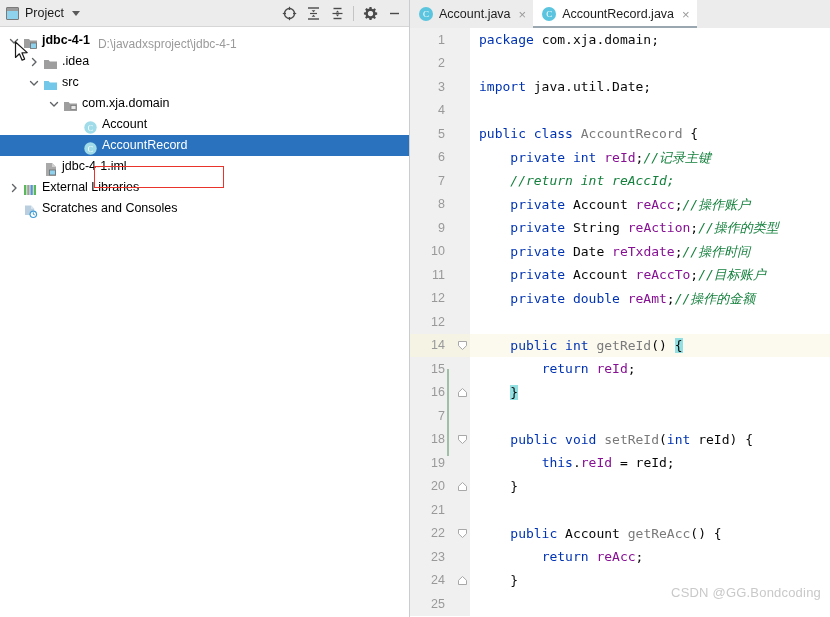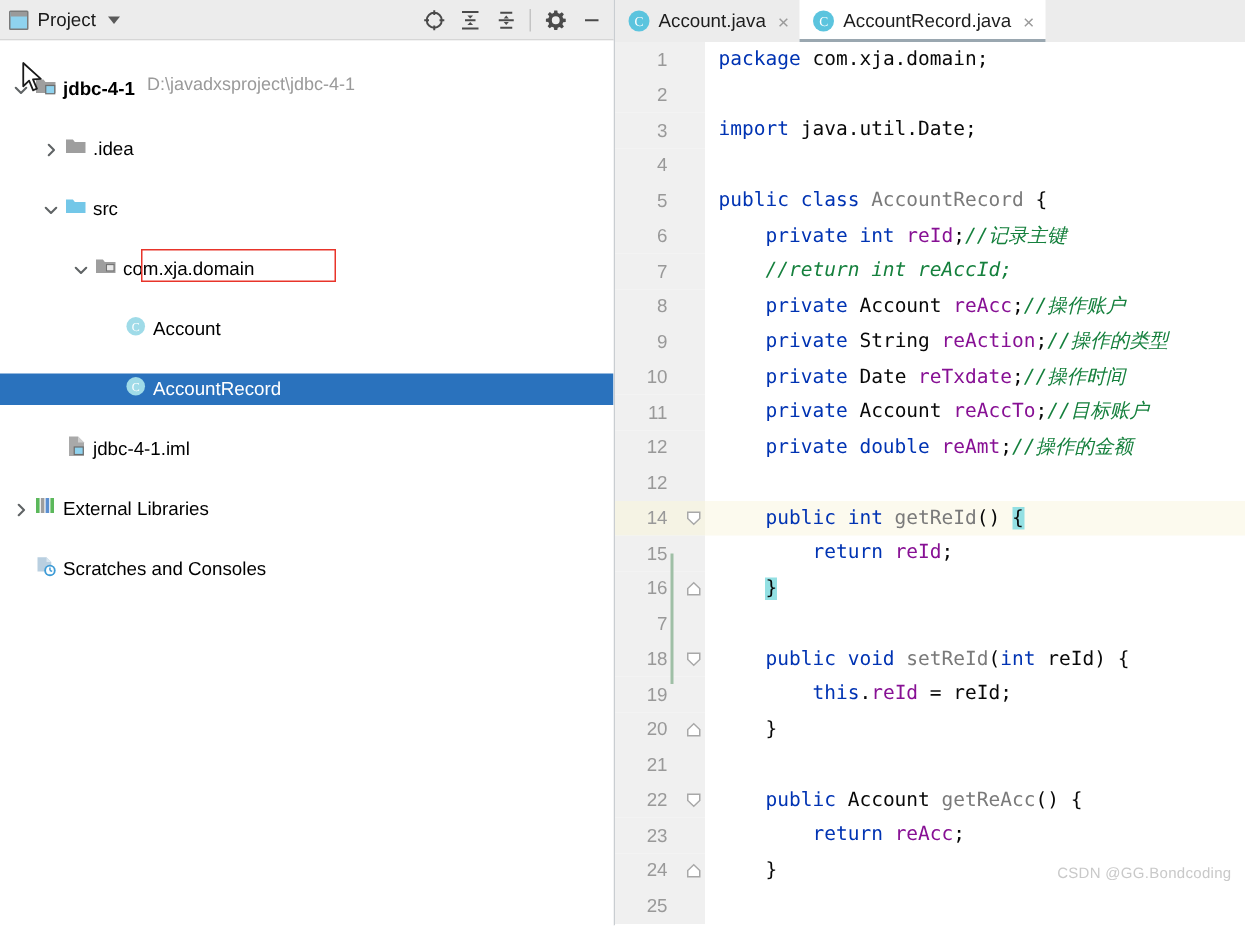--- a/index.html
+++ b/index.html
@@ -90,25 +90,24 @@
     position: relative;
     background: #ffffff;
     padding-top: 3px;
     font-size: 12.5px;
     color: #000000;
     overflow: hidden;
   }
   .tree-row {
     height: 21px;
     display: flex;
-    align-items: flex-start;
+    align-items: flex-end;
     position: relative;
     white-space: nowrap;
     cursor: default;
-    margin-top: 19px;
   }
   .tree-row.selected {
     background: #2a72bd;
     color: #ffffff;
   }
   .twisty {
     width: 16px; height: 21px;
     flex: none;
     display: flex; align-items: center; justify-content: center;
   }
@@ -273,22 +272,22 @@
     width: 1.5px;
     height: 87px;
     background: #9fbfa6;
     z-index: 2;
   }
 
   
   #watermark {
     position: absolute;
     right: 9px;
-    bottom: 29px;
-    font-size: 10px;
+    bottom: 17px;
+    font-size: 13px;
     color: #c9c9c9;
     font-family: "Liberation Sans", sans-serif;
     letter-spacing: 0.2px;
     pointer-events: none;
     z-index: 5;
   }
 </style>
 </head>
 <body>
 

